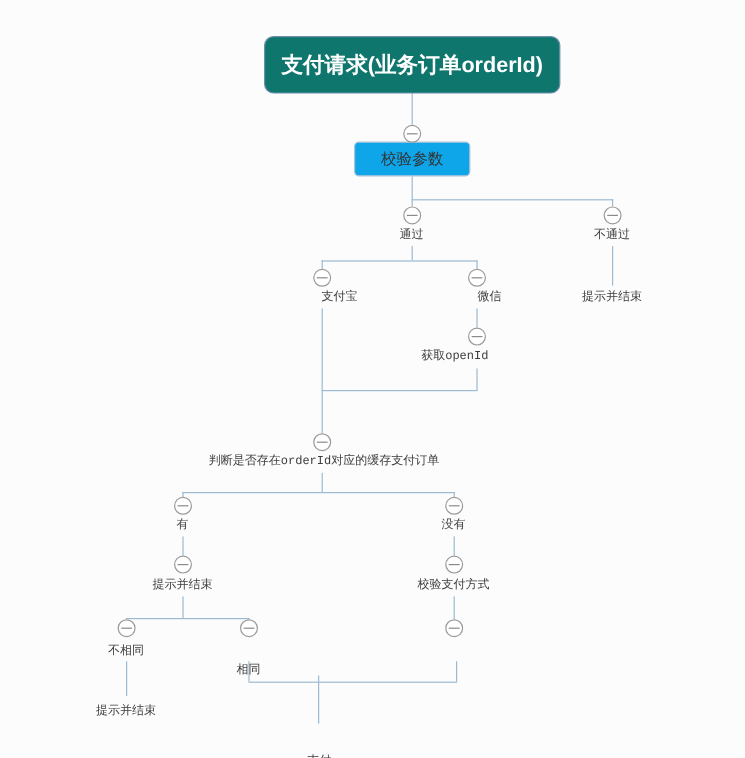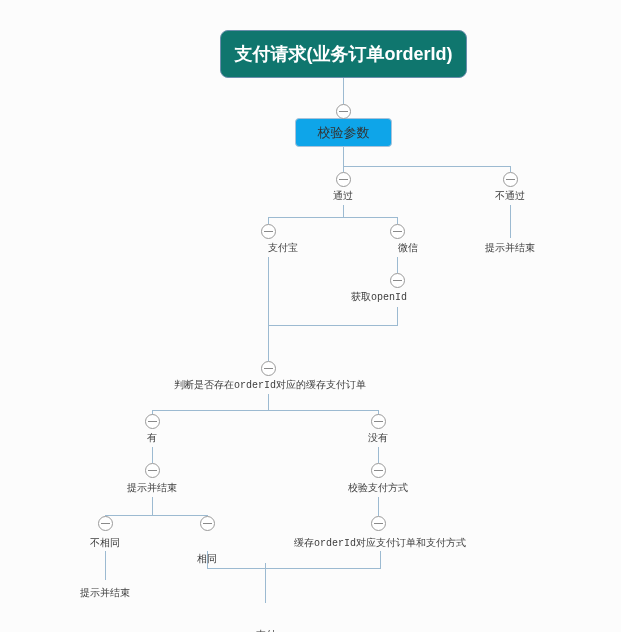--- a/index.html
+++ b/index.html
@@ -104,21 +104,20 @@
 
   <div class="vline" style="left:152px;top:497px;height:18px;"></div>
   <div class="hline" style="left:105px;top:515px;width:103px;"></div>
   <div class="collapse" style="left:98px;top:516px;"></div>
   <div class="collapse" style="left:200px;top:516px;"></div>
   <div class="label" style="left:105px;top:536px;">不相同</div>
   <div class="label" style="left:207px;top:536px;margin-top:16px;">相同</div>
 
   <div class="vline" style="left:378px;top:497px;height:19px;"></div>
   <div class="collapse" style="left:371px;top:516px;"></div>
-  <div class="label" style="left:380px;top:536px;">缓存orderId对应支付订单和支付方式</div>
 
   <div class="vline" style="left:105px;top:551px;height:29px;"></div>
   <div class="label" style="left:105px;top:586px;">提示并结束</div>
 
   <div class="vline" style="left:207px;top:551px;height:17px;"></div>
   <div class="vline" style="left:380px;top:551px;height:17px;"></div>
   <div class="hline" style="left:207px;top:568px;width:174px;"></div>
   <div class="vline" style="left:265px;top:563px;height:5px;"></div>
   <div class="vline" style="left:265px;top:568px;height:35px;"></div>
   <div class="label" style="left:266px;top:605px;margin-top:23px;">支付</div>

